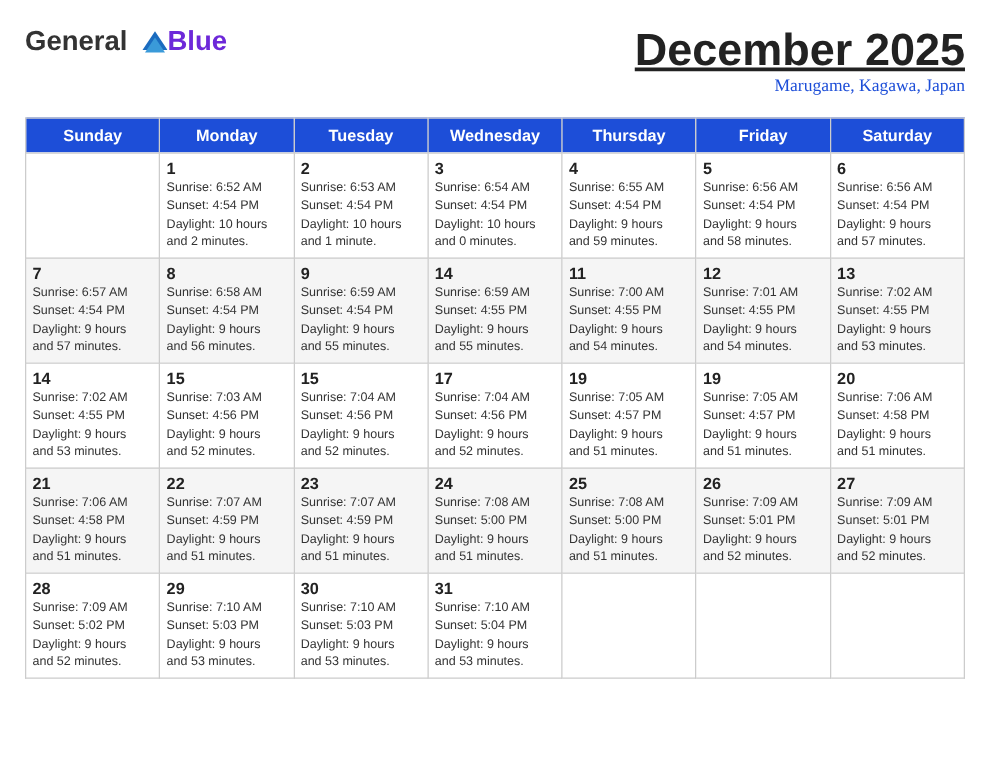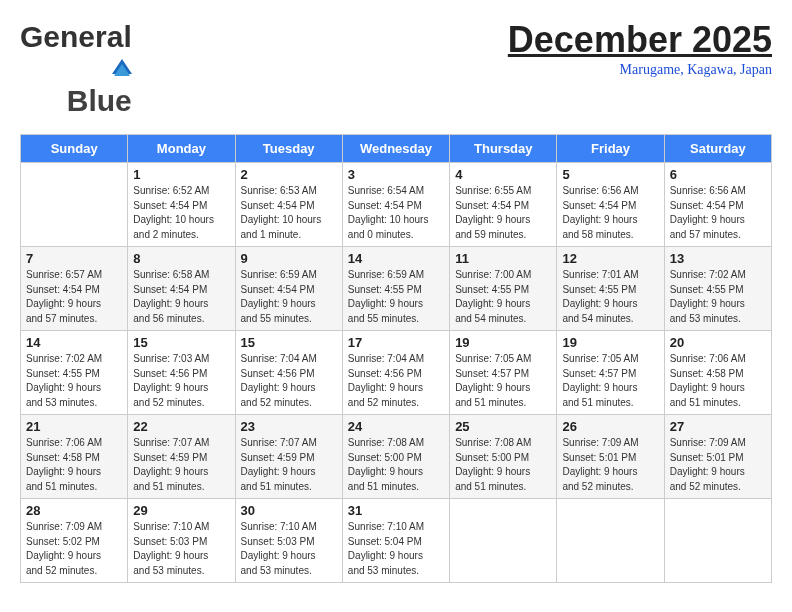--- a/index.html
+++ b/index.html
@@ -11,27 +11,26 @@
       padding: 20px;
     }
     .header {
       display: flex;
       justify-content: space-between;
       align-items: flex-start;
       margin-bottom: 16px;
     }
     .logo {
       display: flex;
-      align-items: flex-end;
-      font-size: 30px;
-      font-weight: bold;
-      flex-direction: column;
+      align-items: flex-start;
+      font-size: 22px;
+      font-weight: bold;
     }
     .logo-general { color: #333; }
-    .logo-blue { color: #404040; }
+    .logo-blue { color: #6d28d9; }
     .logo-icon {
       width: 30px;
       height: 30px;
       margin-left: 2px;
       margin-right: 0;
     }
     .title-block { text-align: right; }
     .month-title {
       font-size: 36px;
       font-weight: bold;
@@ -44,21 +43,21 @@
       color: #1d4ed8;
       margin-top: 2px;
       font-family: Liberation Serif, serif;
     }
     table {
       width: 100%;
       border-collapse: collapse;
       table-layout: fixed;
     }
     thead tr th {
-      background-color: #3b82f6;
+      background-color: #1d4ed8;
       color: #fff;
       font-size: 13px;
       font-weight: bold;
       padding: 6px 4px;
       text-align: center;
       border: 1px solid #ccc;
     }
     tbody tr td {
       vertical-align: top;
       border: 1px solid #ccc;

